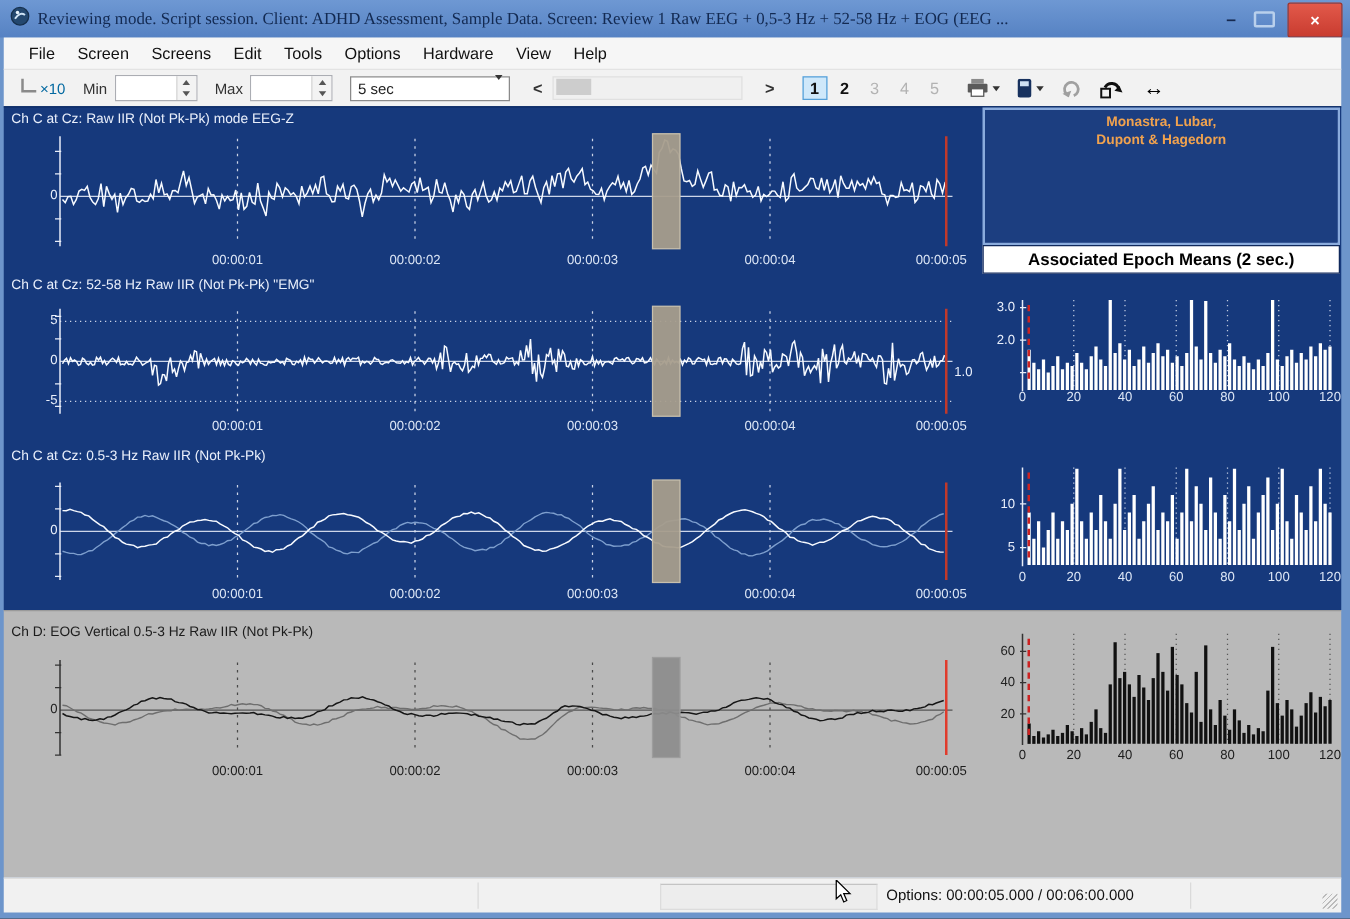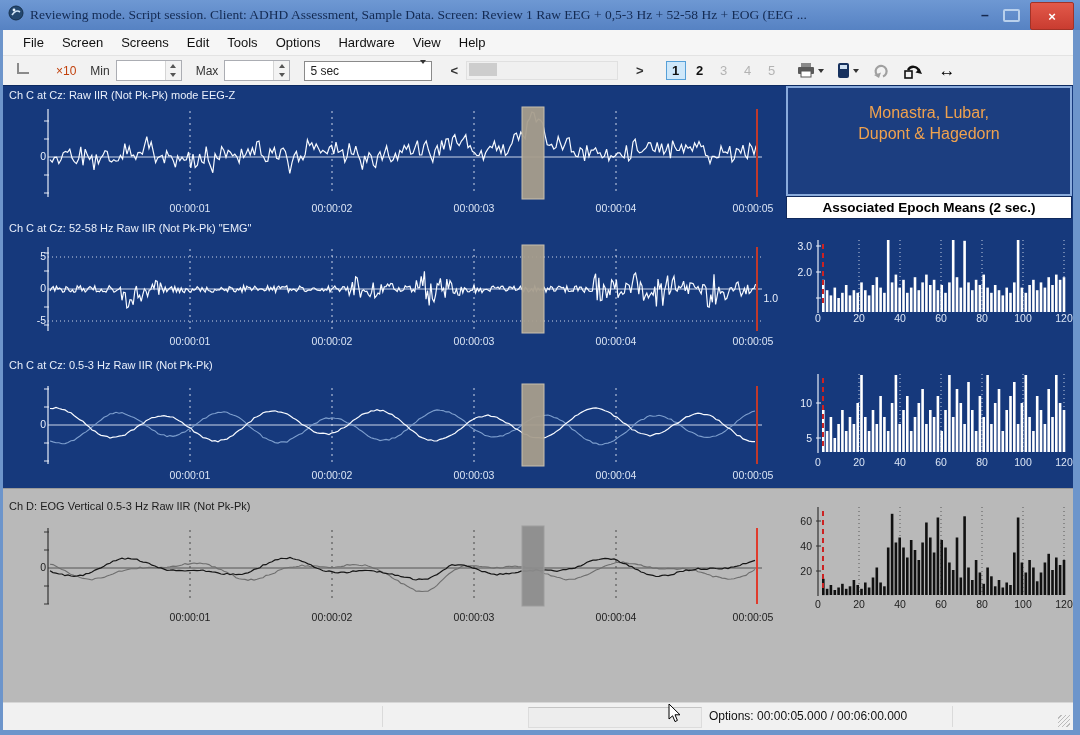--- a/index.html
+++ b/index.html
@@ -17,21 +17,21 @@
     border:1px solid #a23227;border-radius:2px;color:#fff;font-weight:bold;font-size:13px;
     display:flex;align-items:center;justify-content:center;}
   
   .menubar{position:absolute;top:30px;left:3px;width:1070px;height:26px;background:#f6f6f6;
     border-bottom:1px solid #e3e3e3;display:flex;align-items:center;padding-left:11px;box-sizing:border-box;}
   .menu-item{font-size:13px;color:#111;padding:3px 9px;cursor:default;}
   
   .toolbar{position:absolute;top:56px;left:3px;width:1070px;height:29px;background:#f2f2f2;
     display:flex;align-items:center;font-size:12px;color:#222;box-sizing:border-box;}
   .axis-icon{margin-left:12px;}
-  .scale-label{margin-left:26px;font-size:12px;color:#c2410c;text-align:right;}
+  .scale-label{margin-left:2px;font-size:12px;color:#0369a1;text-align:right;}
   .tb-label{margin-left:14px;color:#333;}
   .spinner{display:flex;margin-left:6px;border:1px solid #abadb3;background:#fff;height:19px;}
   .spinner input{width:42px;border:0;outline:0;font:11px "Liberation Sans",sans-serif;padding:0 3px;}
   .spin-btns{width:15px;border-left:1px solid #d5d5d5;background:#f3f3f3;display:flex;flex-direction:column;}
   .spin-up,.spin-dn{flex:1;display:flex;align-items:center;justify-content:center;}
   .tri-up{width:0;height:0;border-left:3px solid transparent;border-right:3px solid transparent;border-bottom:4px solid #555;}
   .tri-dn{width:0;height:0;border-left:3px solid transparent;border-right:3px solid transparent;border-top:4px solid #555;}
   .combo{width:128px;height:20px;margin-left:14px;border:1px solid #8a8a8a;background:#fff;
     display:flex;align-items:center;padding:0 5px;box-sizing:border-box;font-size:12px;}
   .combo .caret{margin-left:auto;}
@@ -57,21 +57,21 @@
   .ttick{position:absolute;width:56px;text-align:center;font-size:10.5px;color:#dbe5f5;}
   .ttick.dark{color:#1d1d1d;}
   
   .instr-wrap{position:absolute;left:786px;top:86px;width:286px;height:110px;border:2px solid #8aabdc;
     display:flex;background:#f7941e;box-sizing:border-box;}
   .instr{width:170px;padding:3px 5px;font-size:11.8px;line-height:1.27;color:#3a2a1a;font-weight:bold;box-sizing:border-box;}
   .logo{flex:1;background:#1c3e80;display:flex;flex-direction:column;}
   .logo-box{margin:2px 2px 0 2px;background:#fff;border:2px solid #111;height:60px;
     display:flex;align-items:center;justify-content:center;font-weight:bold;font-style:italic;
     font-size:34px;color:#1c3e80;letter-spacing:-2px;}
-  .logo-credit{font-size:16px;font-weight:normal;color:#f0a24e;text-align:center;line-height:1.3;margin-top:15px;}
+  .logo-credit{font-size:11px;font-weight:bold;color:#f0a24e;text-align:center;line-height:1.3;margin-top:3px;}
   .epoch-header{position:absolute;left:786px;top:196px;width:286px;height:23px;background:#fff;
     border:1px solid #10295c;display:flex;align-items:center;justify-content:center;
     font-size:13.5px;font-weight:bold;color:#000;box-sizing:border-box;}
   .ep-svg{position:absolute;left:816px;width:252px;}
   
   .status{position:absolute;top:702px;left:3px;width:1070px;height:28px;background:#f1f1f1;border-top:1px solid #d7d7d7;box-sizing:border-box;}
   .sunken{position:absolute;left:525px;top:4px;width:172px;height:19px;background:#ededed;
     border:1px solid #dcdcdc;border-top-color:#c4c4c4;}
   .status-text{position:absolute;left:706px;top:6px;font-size:12px;color:#111;}
   .sdiv{position:absolute;top:3px;width:1px;height:21px;background:#dadada;}

